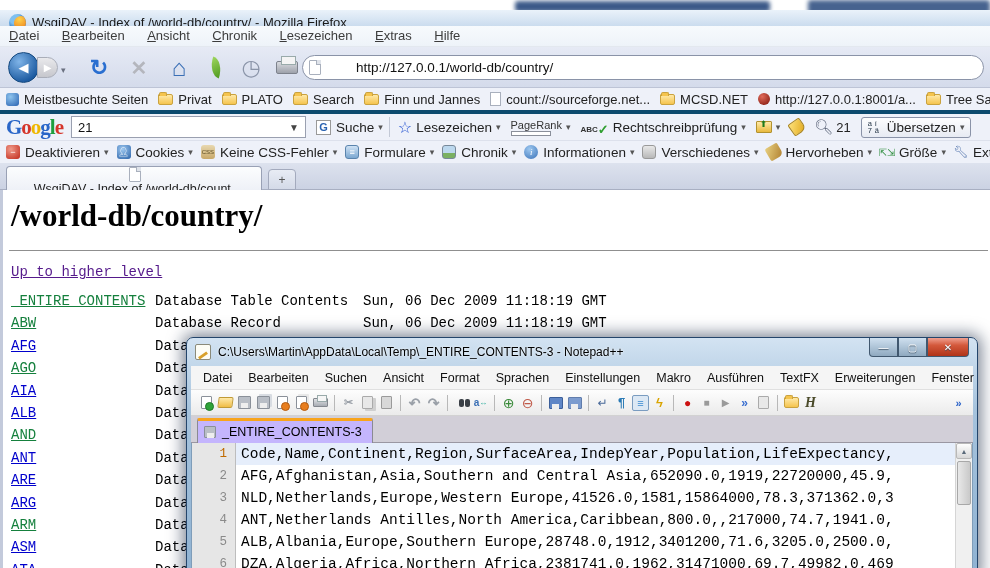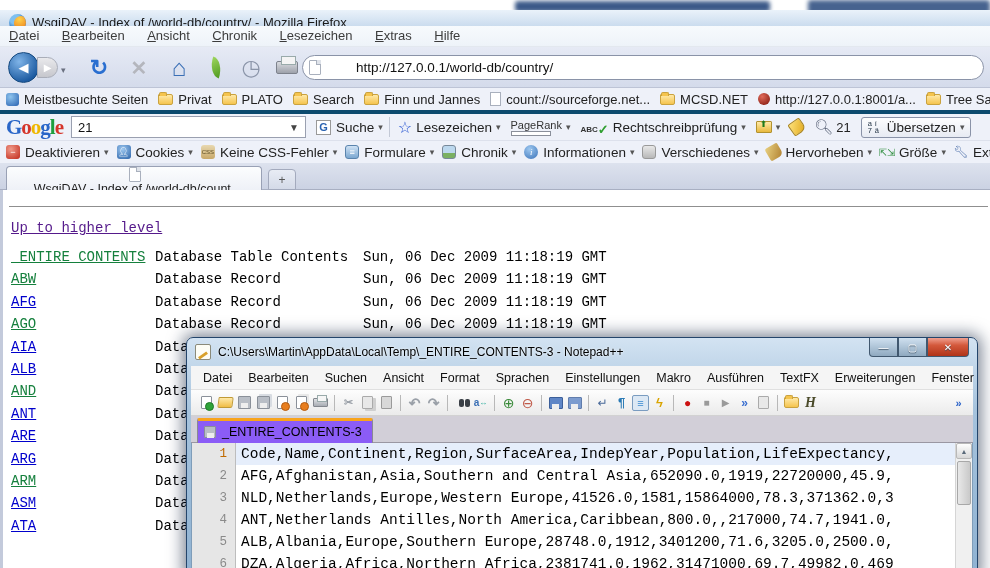--- a/index.html
+++ b/index.html
@@ -136,21 +136,21 @@
   .flop { width:13px; height:13px; background:#b9bec6; border:1px solid #8a9099; border-radius:1px; position:relative; }
   .flop::before { content:""; position:absolute; left:2px; top:6px; width:7px; height:5px; background:#eee; }
   .flop.blue { background:#5f86c6; border-color:#3c5f9a; }
   .prn { width:15px; height:9px; background:linear-gradient(#dfe1e4,#a8acb3); border:1px solid #83878e; border-radius:1px; position:relative; }
   .prn::before { content:""; position:absolute; left:3px; top:-4px; width:8px; height:5px; background:#f6f6f6; border:1px solid #9aa; }
   .gl { color:#9aa0a8; font-weight:bold; }
   .binoc { width:5px; height:8px; background:#3a3f46; border-radius:2px; box-shadow:6px 0 0 #3a3f46; }
   .npp-pressed { border:1px solid #7a9cc0; background:#dce8f4; border-radius:2px; }
 
   .npp-tabbar { height:27px; background:#d2cfd8; border-bottom:1px solid #9a97a2; position:relative; }
-  .npp-tab { position:absolute; left:6px; top:2px; height:25px; background:#8b5cf6; border:1px solid #8a8a92; border-bottom:none;
+  .npp-tab { position:absolute; left:6px; top:2px; height:25px; background:#c4b5fd; border:1px solid #8a8a92; border-bottom:none;
     border-top:3px solid #f8a41b; border-radius:2px 2px 0 0; display:flex; align-items:center; padding:0 10px 0 6px; font-size:12.5px; color:#000; }
 
   .npp-editor { position:relative; height:131px; background:#fff; border:1px solid #7f9db9; border-top:none; display:flex; }
   .gutter { width:44px; background:#e6e6e6; border-right:1px solid #bdbdbd; flex:none; }
   .lnum { height:22px; font-family:"Liberation Mono", monospace; font-size:12.5px; color:#8a8a8a; text-align:right; padding-right:8px; line-height:22px; }
   .lnum.cur { color:#c06a00; }
   .codearea { flex:1; overflow:hidden; position:relative; }
   .cline { height:22px; line-height:22px; font-family:"Liberation Mono", monospace; font-size:14.5px; color:#000; white-space:pre; padding-left:5px; }
   .cline.cur { background:#e6eefb; }
   .vscroll { width:17px; background:#f0f0f0; border-left:1px solid #d5d5d5; flex:none; position:relative; }
@@ -334,20 +334,21 @@
 
 <div class="fx-tabbar">
   <div class="fx-tab">
     <span class="doc-ic" style="margin-right:6px;"></span>
     <span>WsgiDAV - Index of /world-db/count...</span>
   </div>
   <div class="fx-newtab">+</div>
 </div>
 
 <div class="fx-content">
+  <h1 class="dav-h1">/world-db/country/</h1>
   <hr class="dav-hr">
   <a class="dav-up mono">Up to higher level</a>
   <div class="dav-list mono">
     <div class="dav-row visited">
         <a class="nm">_ENTIRE_CONTENTS</a>
         <span class="ty">Database Table Contents</span>
         <span class="dt">Sun, 06 Dec 2009 11:18:19 GMT</span>
       </div>
     <div class="dav-row visited">
         <a class="nm">ABW</a>

